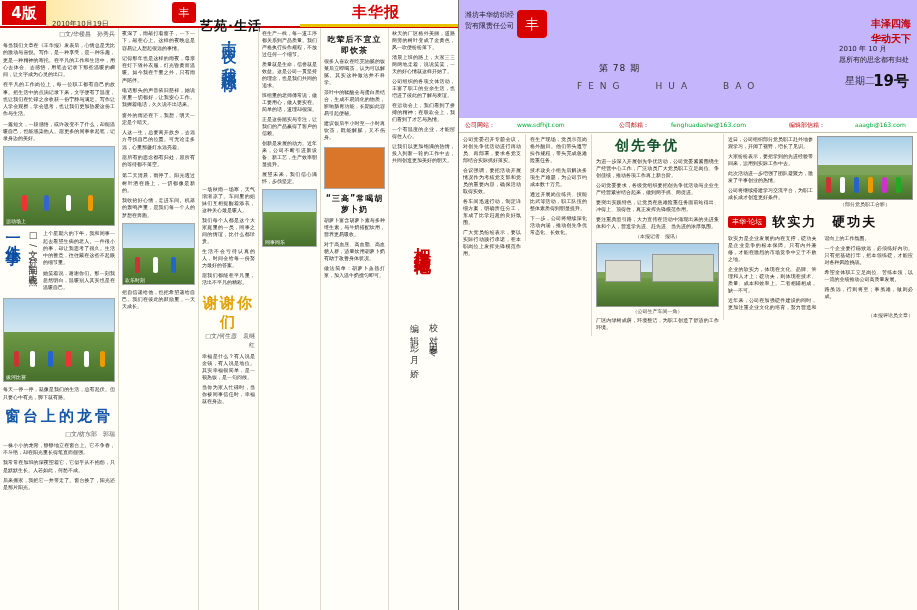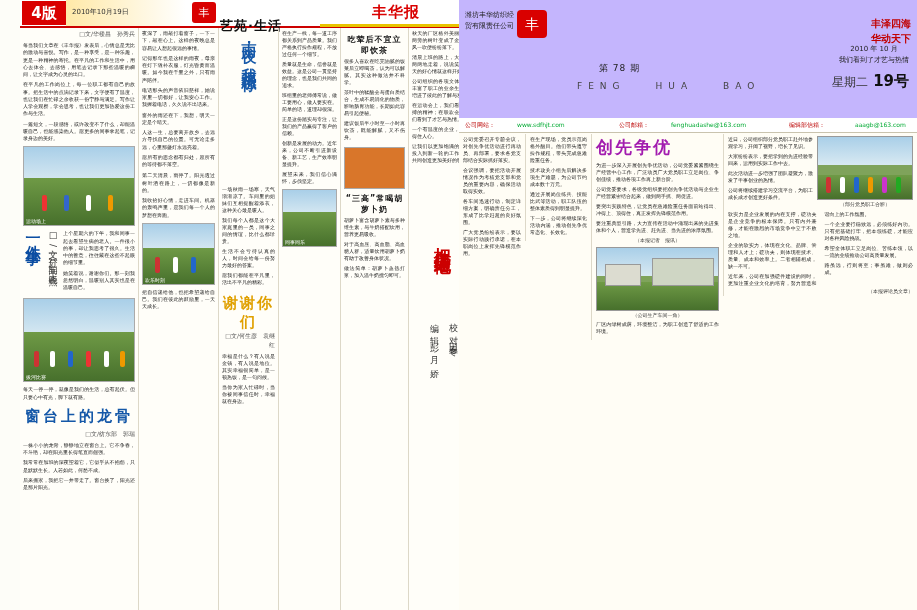--- a/index.html
+++ b/index.html
@@ -1,23 +1,23 @@
 <!DOCTYPE html>
 <html><head>
 <meta charset="utf-8">
 <style>
   html,body{margin:0;padding:0;}
   body{width:917px;height:610px;background:#ffffff;font-family:"DejaVu Sans","Liberation Sans",sans-serif;overflow:hidden;}
   .page{position:relative;width:917px;height:610px;background:#fdfdf8;}
 
   
-  .left-page{position:absolute;left:0;top:0;width:458px;height:610px;background:#fffef9;border-right:1px solid #737373;margin-left:20px;}
+  .left-page{position:absolute;left:0;top:0;width:458px;height:610px;background:#fffef9;border-right:1px solid #737373;}
   .lp-masthead{position:relative;height:26px;background:#ffffff;border-bottom:2px solid #c00;}
   .pagenum{position:absolute;left:2px;top:1px;width:44px;height:24px;background:#d90000;color:#fff;font-weight:bold;font-size:15px;text-align:center;line-height:24px;letter-spacing:0px;}
-  .lp-date{position:absolute;left:52px;top:7px;font-size:7px;color:#333;}
+  .lp-date{position:absolute;left:52px;top:19px;font-size:7px;color:#333;}
   .lp-logo{position:absolute;left:172px;top:2px;width:24px;height:21px;background:#d90000;border-radius:3px;color:#fff;font-size:11px;text-align:center;line-height:21px;}
   .lp-section{position:absolute;left:200px;top:17px;font-size:13px;font-weight:bold;color:#111;letter-spacing:1px;}
   .lp-papername{position:absolute;left:352px;top:3px;font-size:15px;font-weight:bold;color:#d90000;letter-spacing:1px;}
   .lp-rule{position:absolute;left:300px;top:24px;width:158px;height:3px;background:#e8c400;}
   .ylw-bar{position:absolute;left:46px;top:0;width:120px;height:26px;background:linear-gradient(90deg,#ffe9a8,#fff);}
 
   .cols{position:absolute;left:0;top:28px;width:458px;height:582px;}
   .col{position:absolute;top:0;bottom:0;padding:2px 3px;box-sizing:border-box;}
   .c1{left:0;width:118px;}
   .c2{left:118px;width:80px;border-left:1px solid #ddd8c8;}
@@ -44,34 +44,34 @@
 
   
   .right-page{position:absolute;left:459px;top:0;width:458px;height:610px;background:#fffdf5;}
   .rp-top{position:relative;height:118px;background:#c4b5fd;border-bottom:3px solid #d90000;}
   .rp-logo{position:absolute;left:58px;top:10px;width:30px;height:28px;background:#d90000;border-radius:4px;color:#fff;text-align:center;line-height:28px;font-size:14px;}
   .rp-title{position:absolute;left:96px;top:4px;font-size:50px;font-weight:bold;color:#c10000;letter-spacing:8px;font-family:"DejaVu Serif","Liberation Serif",serif;}
   .rp-slogan{position:absolute;right:6px;top:16px;font-size:10px;color:#c10000;font-weight:bold;line-height:1.5;text-align:center;}
   .rp-orgs{position:absolute;left:6px;top:10px;font-size:7px;color:#222;line-height:1.6;}
   .rp-issue{position:absolute;left:140px;top:62px;font-size:9px;color:#222;letter-spacing:1px;}
   .rp-pinyin{position:absolute;left:118px;top:80px;font-size:9px;color:#444;letter-spacing:6px;}
-  .rp-dateblock{position:absolute;right:8px;top:44px;font-size:7px;color:#222;text-align:center;line-height:1.6;}
+  .rp-dateblock{position:absolute;right:8px;top:44px;font-size:7px;color:#222;text-align:left;line-height:1.6;}
   .rp-no{position:absolute;right:8px;top:72px;font-size:15px;font-weight:bold;color:#111;}
-  .rp-weekday{position:absolute;right:49px;top:74px;font-size:12px;color:#333;margin-left:18px;}
+  .rp-weekday{position:absolute;right:42px;top:74px;font-size:10px;color:#333;margin-left:18px;}
   .contactbar{position:absolute;left:0;top:118px;width:458px;height:14px;background:#fff;border-bottom:1px solid #c9c3ae;font-size:6px;color:#0a3;line-height:14px;}
   .contactbar span{position:absolute;}
 
   .rp-body{position:absolute;left:0;top:134px;width:458px;height:476px;}
   .rcol{position:absolute;top:0;box-sizing:border-box;padding:2px 4px;}
   .rc1{left:0;width:66px;}
   .rc2{left:66px;width:66px;border-left:1px solid #ddd8c8;}
   .rc3{left:132px;width:132px;border-left:1px solid #ddd8c8;}
   .rc4{left:264px;width:194px;border-left:1px solid #ddd8c8;}
 
-  .lead-title{font-size:17px;font-weight:bold;color:#a21caf;letter-spacing:2px;line-height:1.3;}
+  .lead-title{font-size:14px;font-weight:bold;color:#14532d;letter-spacing:2px;line-height:1.3;margin-left:19px;}
   .lead-title2{font-size:17px;font-weight:bold;color:#0b58a6;letter-spacing:2px;line-height:1.3;}
   .rp-photo{background:#7fa35b;border:1px solid #999;position:relative;overflow:hidden;}
   .rp-cap{font-size:5px;color:#333;text-align:center;margin-top:1px;}
   .col-head{font-size:13px;font-weight:bold;color:#111;letter-spacing:2px;}
   .badge{display:inline-block;background:#d90000;color:#fff;font-size:7px;padding:1px 4px;border-radius:2px;vertical-align:middle;}
   .tiny{font-size:5px;line-height:1.4;color:#222;text-align:justify;}
   .tiny p{margin:0 0 3px;}
   .vt-small{writing-mode:vertical-rl;font-size:9px;color:#333;letter-spacing:2px;}
 </style>
 </head>
@@ -239,21 +239,21 @@
       </div>
       <div class="rp-logo">丰</div>
       <div class="rp-slogan">
         <div>丰泽四海</div>
         <div>华动天下</div>
       </div>
       <div class="rp-issue">第 78 期</div>
       <div class="rp-pinyin">FENG　　HUA　　BAO</div>
       <div class="rp-dateblock">
         <div>2010 年 10 月</div>
-        <div>我们看到了才艺与热情</div>
+        <div>愿所有的思念都有归处</div>
       </div>
       <div class="rp-weekday">星期二</div>
       <div class="rp-no">19号</div>
     </div>
 
     <div class="contactbar">
       <span style="left:6px;color:#b00">公司网站：</span>
       <span style="left:58px">www.sdfhjt.com</span>
       <span style="left:160px;color:#b00">公司邮箱：</span>
       <span style="left:212px">fenghuadashe@163.com</span>
@@ -318,20 +318,24 @@
               <div class="ppl" style="left:22px;bottom:10%;background:#fff"></div>
               <div class="ppl" style="left:36px;bottom:10%;background:#26c"></div>
               <div class="ppl" style="left:50px;bottom:10%;background:#e90"></div>
               <div class="ppl" style="left:64px;bottom:10%;background:#c3c"></div>
               <div class="ppl" style="left:78px;bottom:10%;background:#2a2"></div>
             </div>
             <div class="rp-cap">（部分党员职工合影）</div>
           </div>
         </div>
 
+        <div style="margin-top:6px;display:flex;align-items:center;gap:6px">
+          <span class="badge">丰华·论坛</span>
+          <span class="col-head">软实力　硬功夫</span>
+        </div>
         <div class="tiny" style="margin-top:4px;column-count:2;column-gap:8px">
           <p>软实力是企业发展的内在支撑，硬功夫是企业竞争的根本保障。只有内外兼修，才能在激烈的市场竞争中立于不败之地。</p>
           <p>企业的软实力，体现在文化、品牌、管理和人才上；硬功夫，则体现在技术、质量、成本和效率上。二者相辅相成，缺一不可。</p>
           <p>近年来，公司在加强硬件建设的同时，更加注重企业文化的培育，努力营造和谐向上的工作氛围。</p>
           <p>一个企业要行稳致远，必须练好内功。只有把基础打牢，把本领练硬，才能应对各种风险挑战。</p>
           <p>希望全体职工立足岗位、苦练本领，以一流的业绩推动公司高质量发展。</p>
           <p>路虽远，行则将至；事虽难，做则必成。</p>
         </div>
         <div class="rp-cap" style="text-align:right">（本报评论员文章）</div>
       </div>

